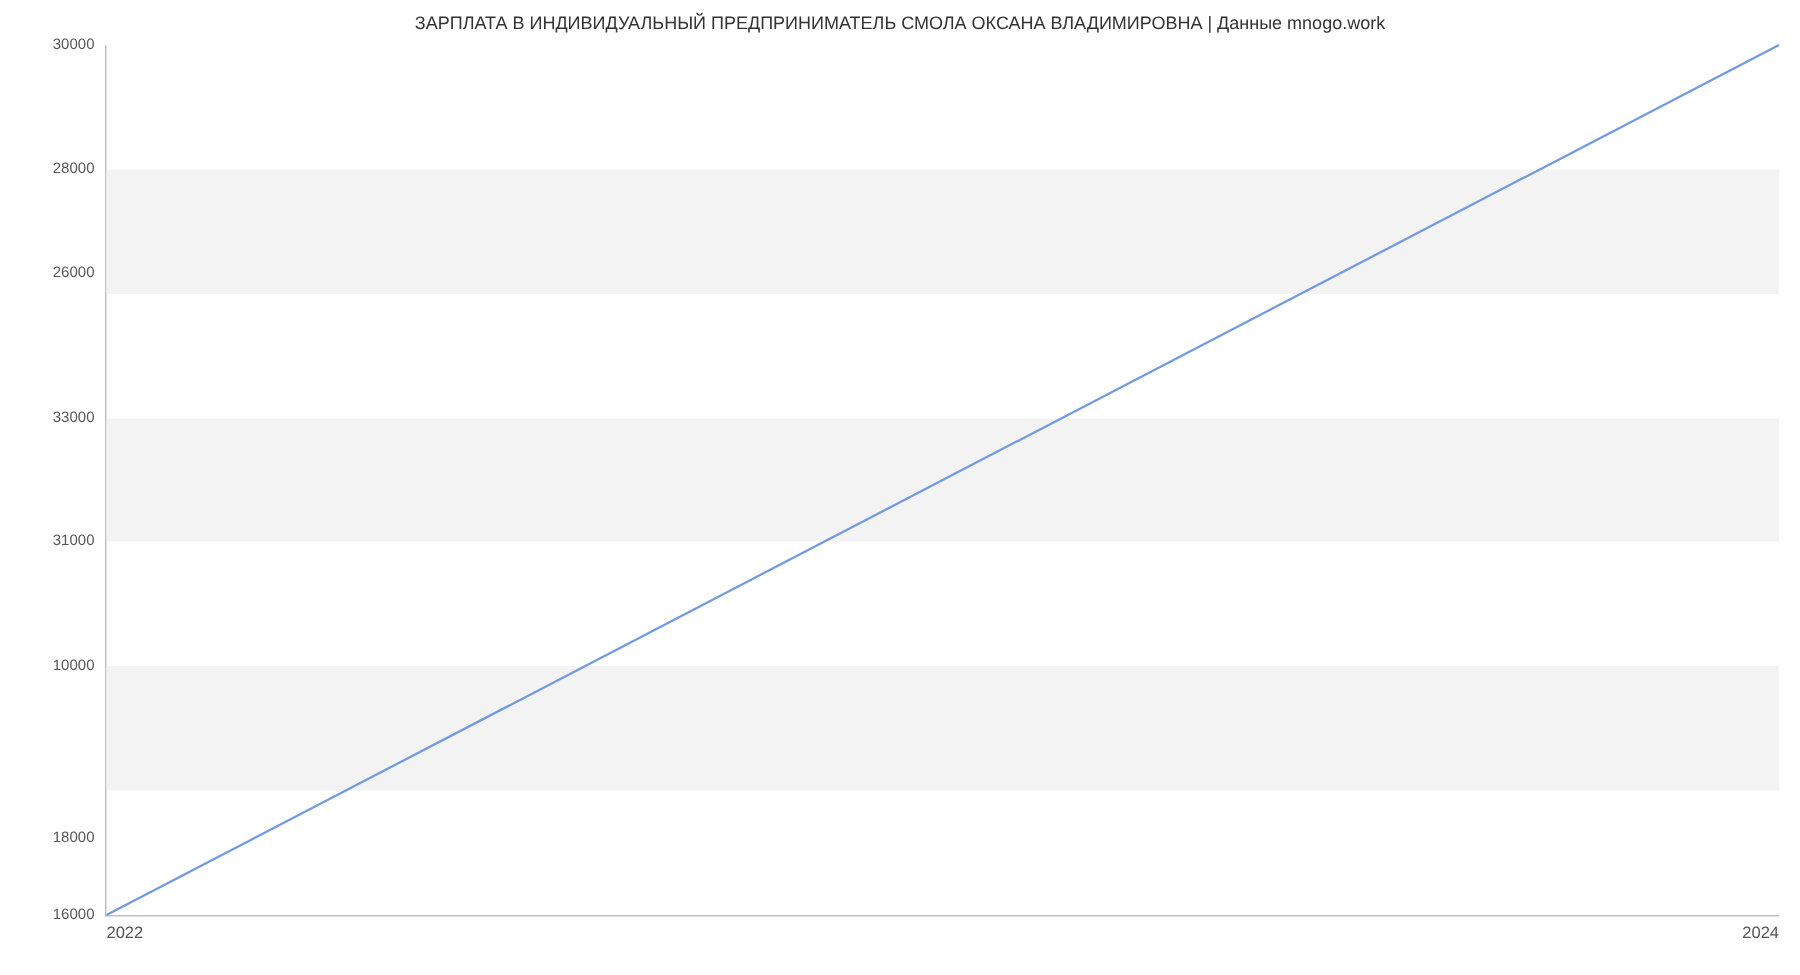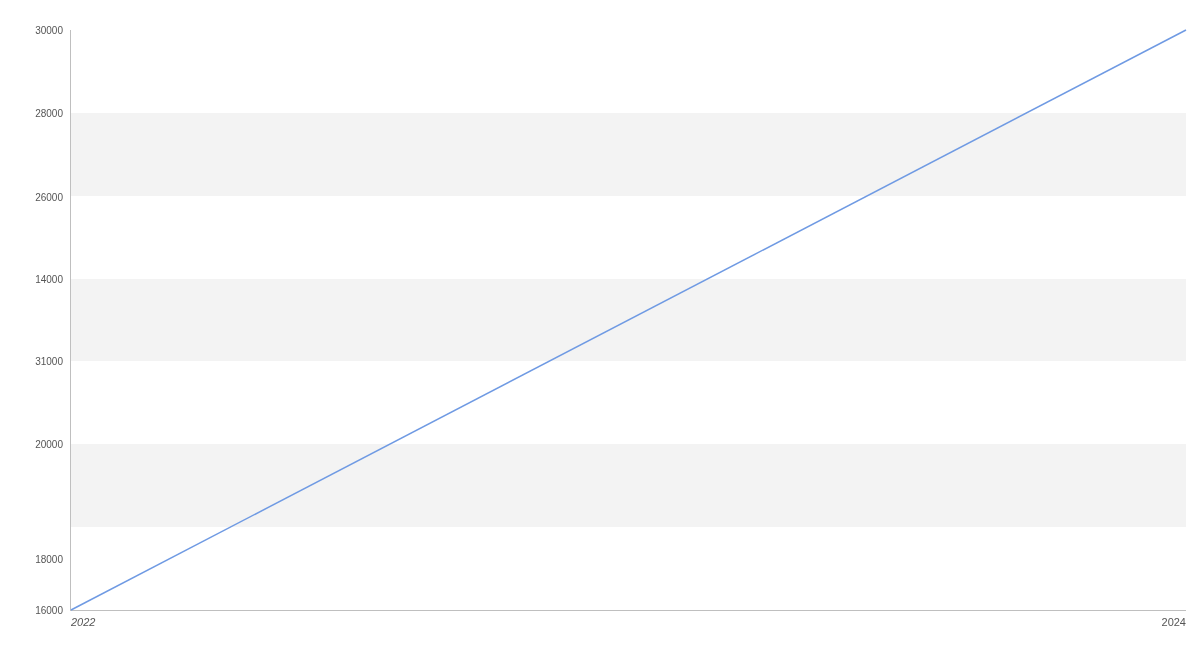--- a/index.html
+++ b/index.html
@@ -63,31 +63,32 @@
     top: 0;
     width: 100%;
     height: 100%;
     overflow: visible;
   }
 </style>
 </head>
 <body>
 
 <div class="chart-container">
+  <div class="chart-title">ЗАРПЛАТА В ИНДИВИДУАЛЬНЫЙ ПРЕДПРИНИМАТЕЛЬ СМОЛА ОКСАНА ВЛАДИМИРОВНА | Данные mnogo.work</div>
   <div class="plot-area" id="plot-area" style="left: 70px; top: 30px; width: 1115px; height: 580px;">
       <div class="band" style="top: 414.286px; height: 82.8571px;"></div>
       <div class="band" style="top: 248.571px; height: 82.8571px;"></div>
       <div class="band" style="top: 82.8571px; height: 82.8571px;"></div>
       <div class="y-tick-label" style="top: 580px;">16000</div>
       <div class="y-tick-label" style="top: 497.143px; margin-top: 32px;">18000</div>
-      <div class="y-tick-label" style="top: 414.286px;">20000</div>
+      <div class="y-tick-label" style="top: 414.286px;">10000</div>
       <div class="y-tick-label" style="top: 331.429px;">31000</div>
-      <div class="y-tick-label" style="top: 248.571px;">14000</div>
-      <div class="y-tick-label" style="top: 167px; margin-left: 20px;">26000</div>
+      <div class="y-tick-label" style="top: 248.571px;">33000</div>
+      <div class="y-tick-label" style="top: 152px; margin-left: 20px;">26000</div>
       <div class="y-tick-label" style="top: 82.8571px;">28000</div>
       <div class="y-tick-label" style="top: 0px;">30000</div>
-      <div class="x-tick-label left-anchor" style="left: 0px; font-style: italic;">2022</div>
+      <div class="x-tick-label left-anchor" style="left: 0px;">2022</div>
       <div class="x-tick-label right-anchor" style="left: 1115px;">2024</div>
       <svg class="line-layer" viewBox="0 0 1115 580" preserveAspectRatio="none">
         <polyline points="0,580 1115,0" fill="none" stroke="#6f9ae3" stroke-width="1.5"></polyline>
       </svg>
     </div>
 </div>
 
 </body></html>

